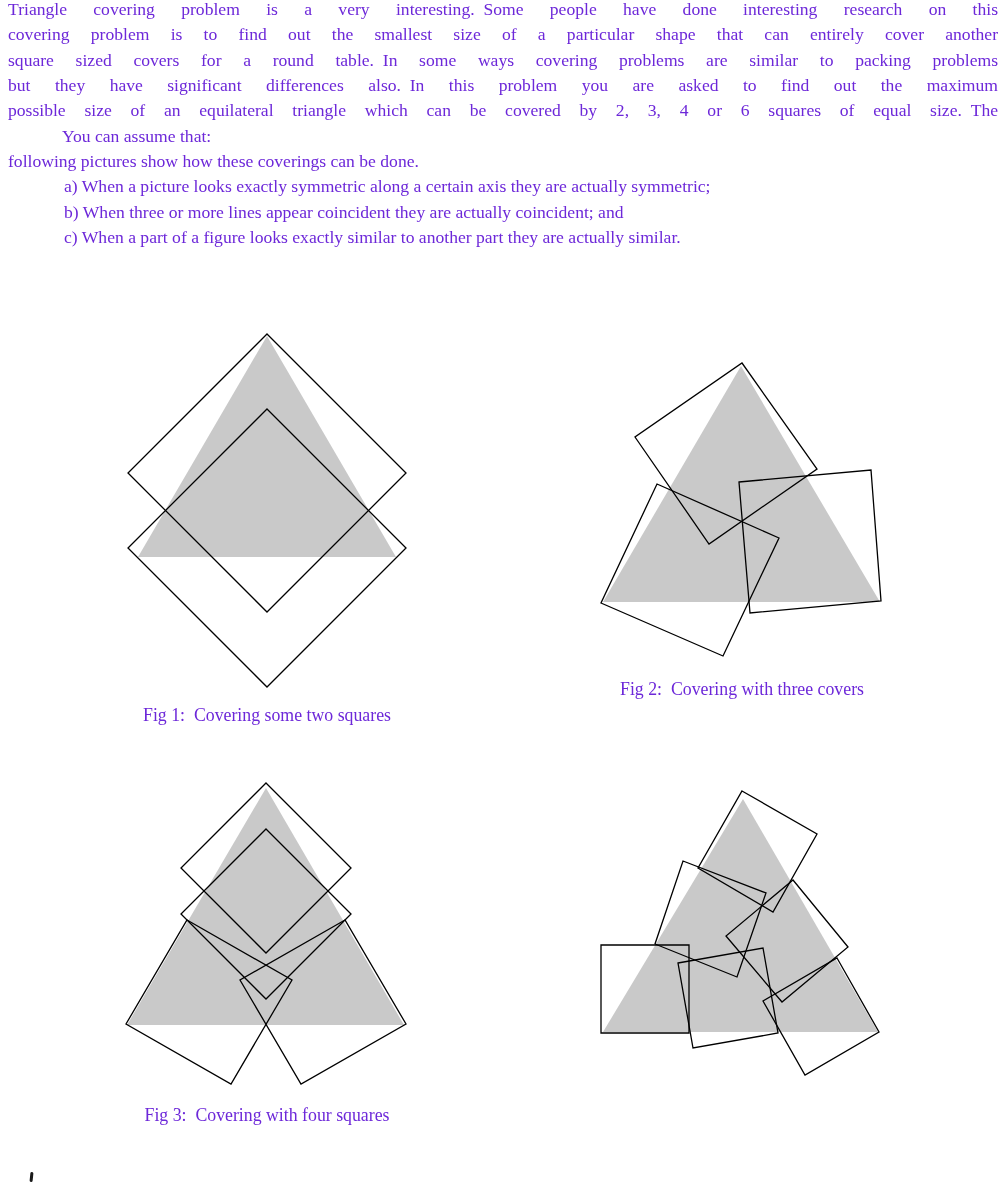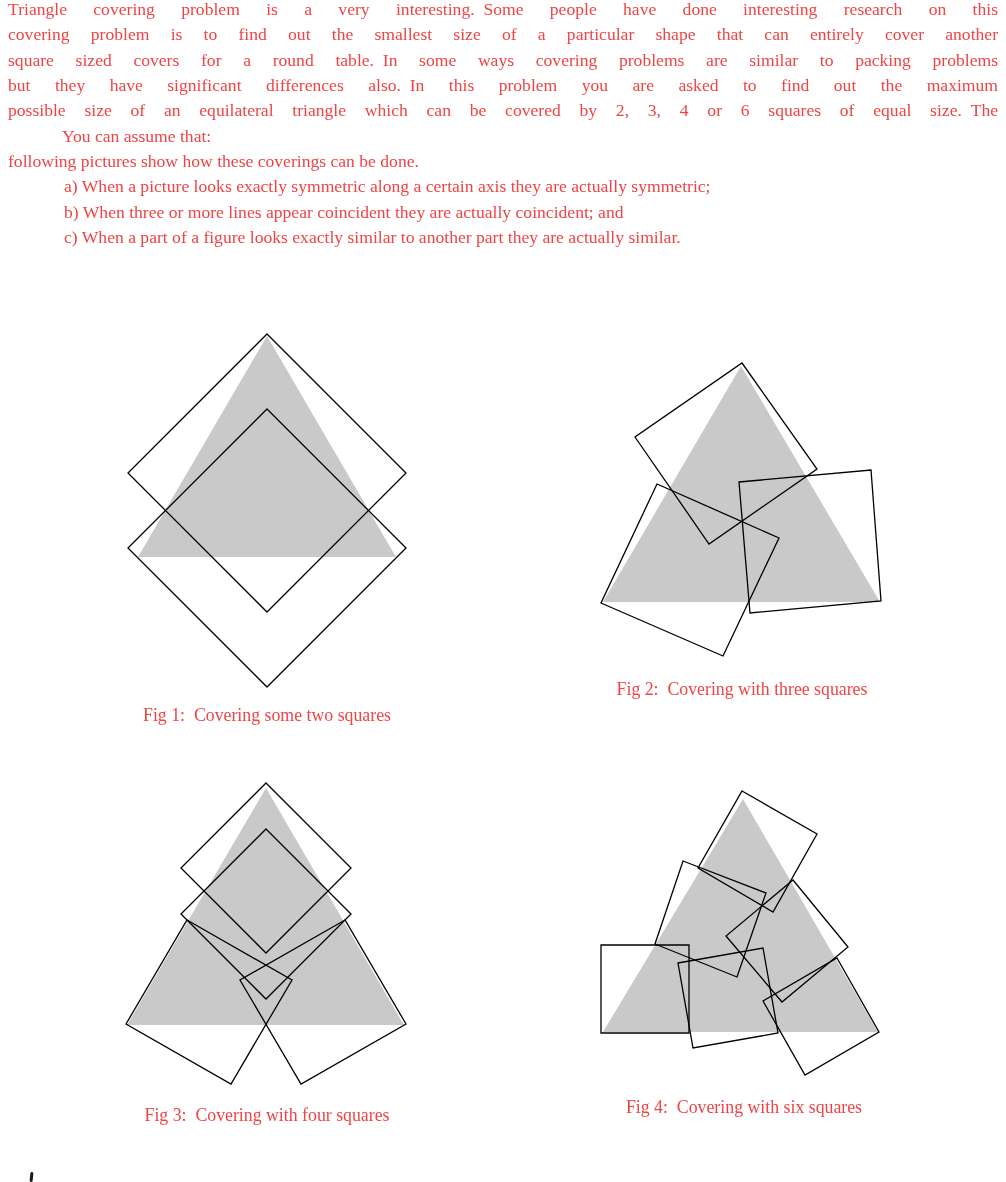--- a/index.html
+++ b/index.html
@@ -3,21 +3,21 @@
 <meta charset="utf-8">
 <style>
   html,body{margin:0;padding:0;background:#ffffff;}
   #page{
     position:relative;
     width:1006px;
     height:1182px;
     background:#ffffff;
     overflow:hidden;
     font-family:"Liberation Serif","DejaVu Serif",serif;
-    color:#ef4444;
+    color:#6d28d9;
   }
   #statement{
     position:absolute;
     left:8px;
     top:-3px;
     width:990px;
   }
   .line{
     display:block;
     height:25.33px;
@@ -113,19 +113,18 @@
         <polygon points="742,791 817,834 773,912 698,868" class="sq"></polygon>
         <polygon points="683,861 766,893 737,977 655,944" class="sq"></polygon>
         <polygon points="793,880 848,947 782,1002 726,936" class="sq"></polygon>
         <polygon points="601,945 689,945 689,1033 601,1033" class="sq"></polygon>
         <polygon points="678,963 763,948 778,1033 693,1048" class="sq"></polygon>
         <polygon points="837,958 879,1032 805,1075 763,1001" class="sq"></polygon>
       </g>
   </svg>
 
   <div class="caption" id="cap-1">Fig 1: Covering some two squares</div>
-  <div class="caption" id="cap-2">Fig 2: Covering with three squares</div>
+  <div class="caption" id="cap-2">Fig 2: Covering with three covers</div>
   <div class="caption" id="cap-3">Fig 3: Covering with four squares</div>
-  <div class="caption" id="cap-4">Fig 4: Covering with six squares</div>
 
   <div id="edge-artifact"></div>
 
 </div>
 
 </body></html>

